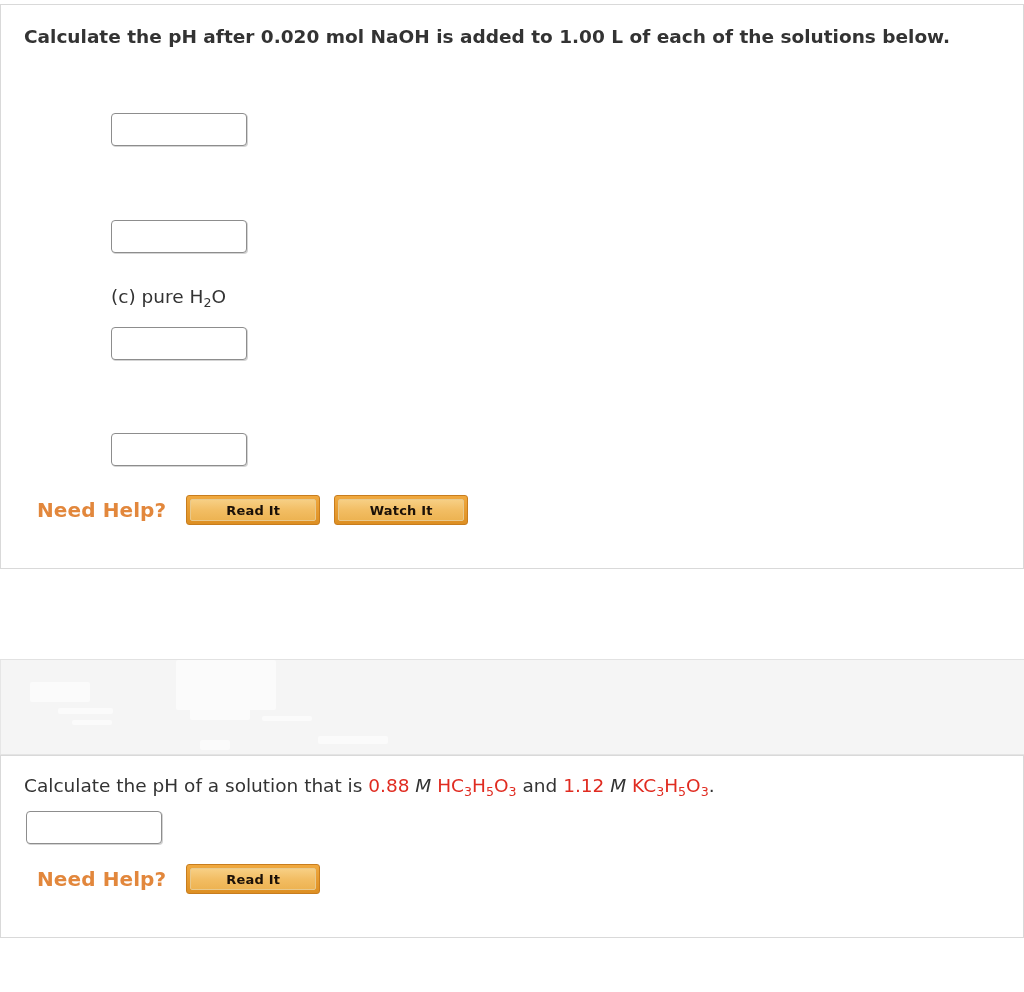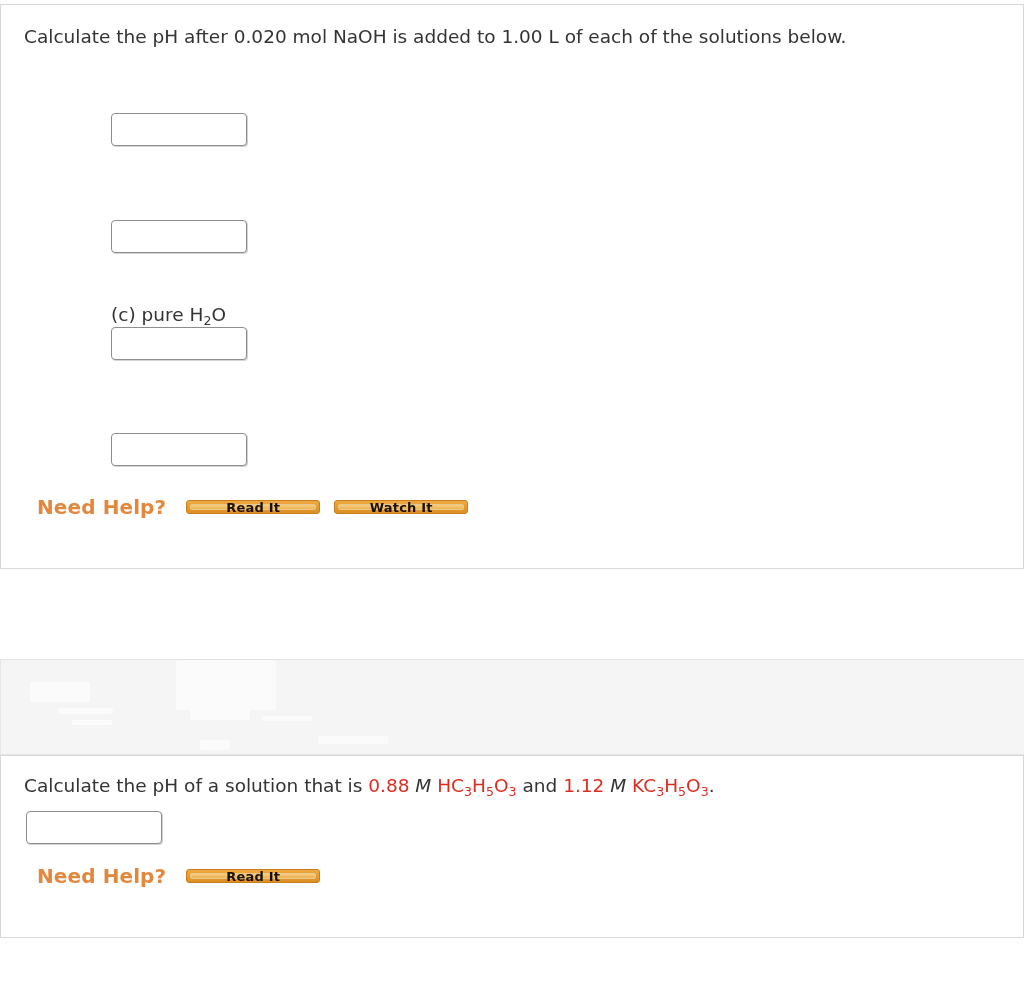--- a/index.html
+++ b/index.html
@@ -39,20 +39,21 @@
   .qtext {
     font-size: 18.5px;
     line-height: 1.35;
     color: #333333;
     white-space: nowrap;
   }
   .prompt {
     position: absolute;
     left: 23px;
     top: 20px;
+    font-weight: bold;
   }
   .subpart {
     position: absolute;
     left: 110px;
   }
   .red  { color: #e02b20; }
   .ital { font-style: italic; }
   sub   { font-size: 0.68em; vertical-align: baseline; position: relative; top: 0.30em; }
   sup   { font-size: 0.68em; vertical-align: baseline; position: relative; top: -0.48em; }
   .kb-sub { font-style: italic; }
@@ -83,21 +84,21 @@
     color: #e2873c;
     letter-spacing: 0.1px;
     margin-right: 20px;
     white-space: nowrap;
   }
   .help-btn {
     position: relative;
     display: inline-block;
     box-sizing: border-box;
     width: 134px;
-    height: 14px;
+    height: 30px;
     margin-right: 14px;
     padding: 3px;
     border: 1px solid #c87d1e;
     border-radius: 3px;
     background: linear-gradient(to bottom, #f0a93f 0%, #e79c31 48%, #dd8f22 100%);
     cursor: pointer;
   }
   .help-btn .btn-face {
     display: flex;
     align-items: center;
@@ -153,21 +154,21 @@
 
 <div class="panel" id="panel-one">
   <div class="panel-inner">
 
     <div class="qtext prompt">Calculate the pH after 0.020 mol NaOH is added to 1.00 L of each of the solutions below.</div>
 
     <input class="answer-box box-indent" style="top: 108px;" type="text" placeholder="">
 
     <input class="answer-box box-indent" style="top: 215px;" type="text" placeholder="">
 
-    <div class="qtext subpart" style="top:298px;text-align:center;">
+    <div class="qtext subpart" style="top:280px;text-align:center;">
       <span>(c)</span>
       <span>pure</span>
       <span>H<sub>2</sub>O</span>
     </div>
     <input class="answer-box box-indent" style="top: 322px;" type="text" placeholder="">
 
     <input class="answer-box box-indent" style="top: 428px;" type="text" placeholder="">
 
     <div class="help-row" style="left:36px; top:490px;">
       <span class="help-label">Need Help?</span>

